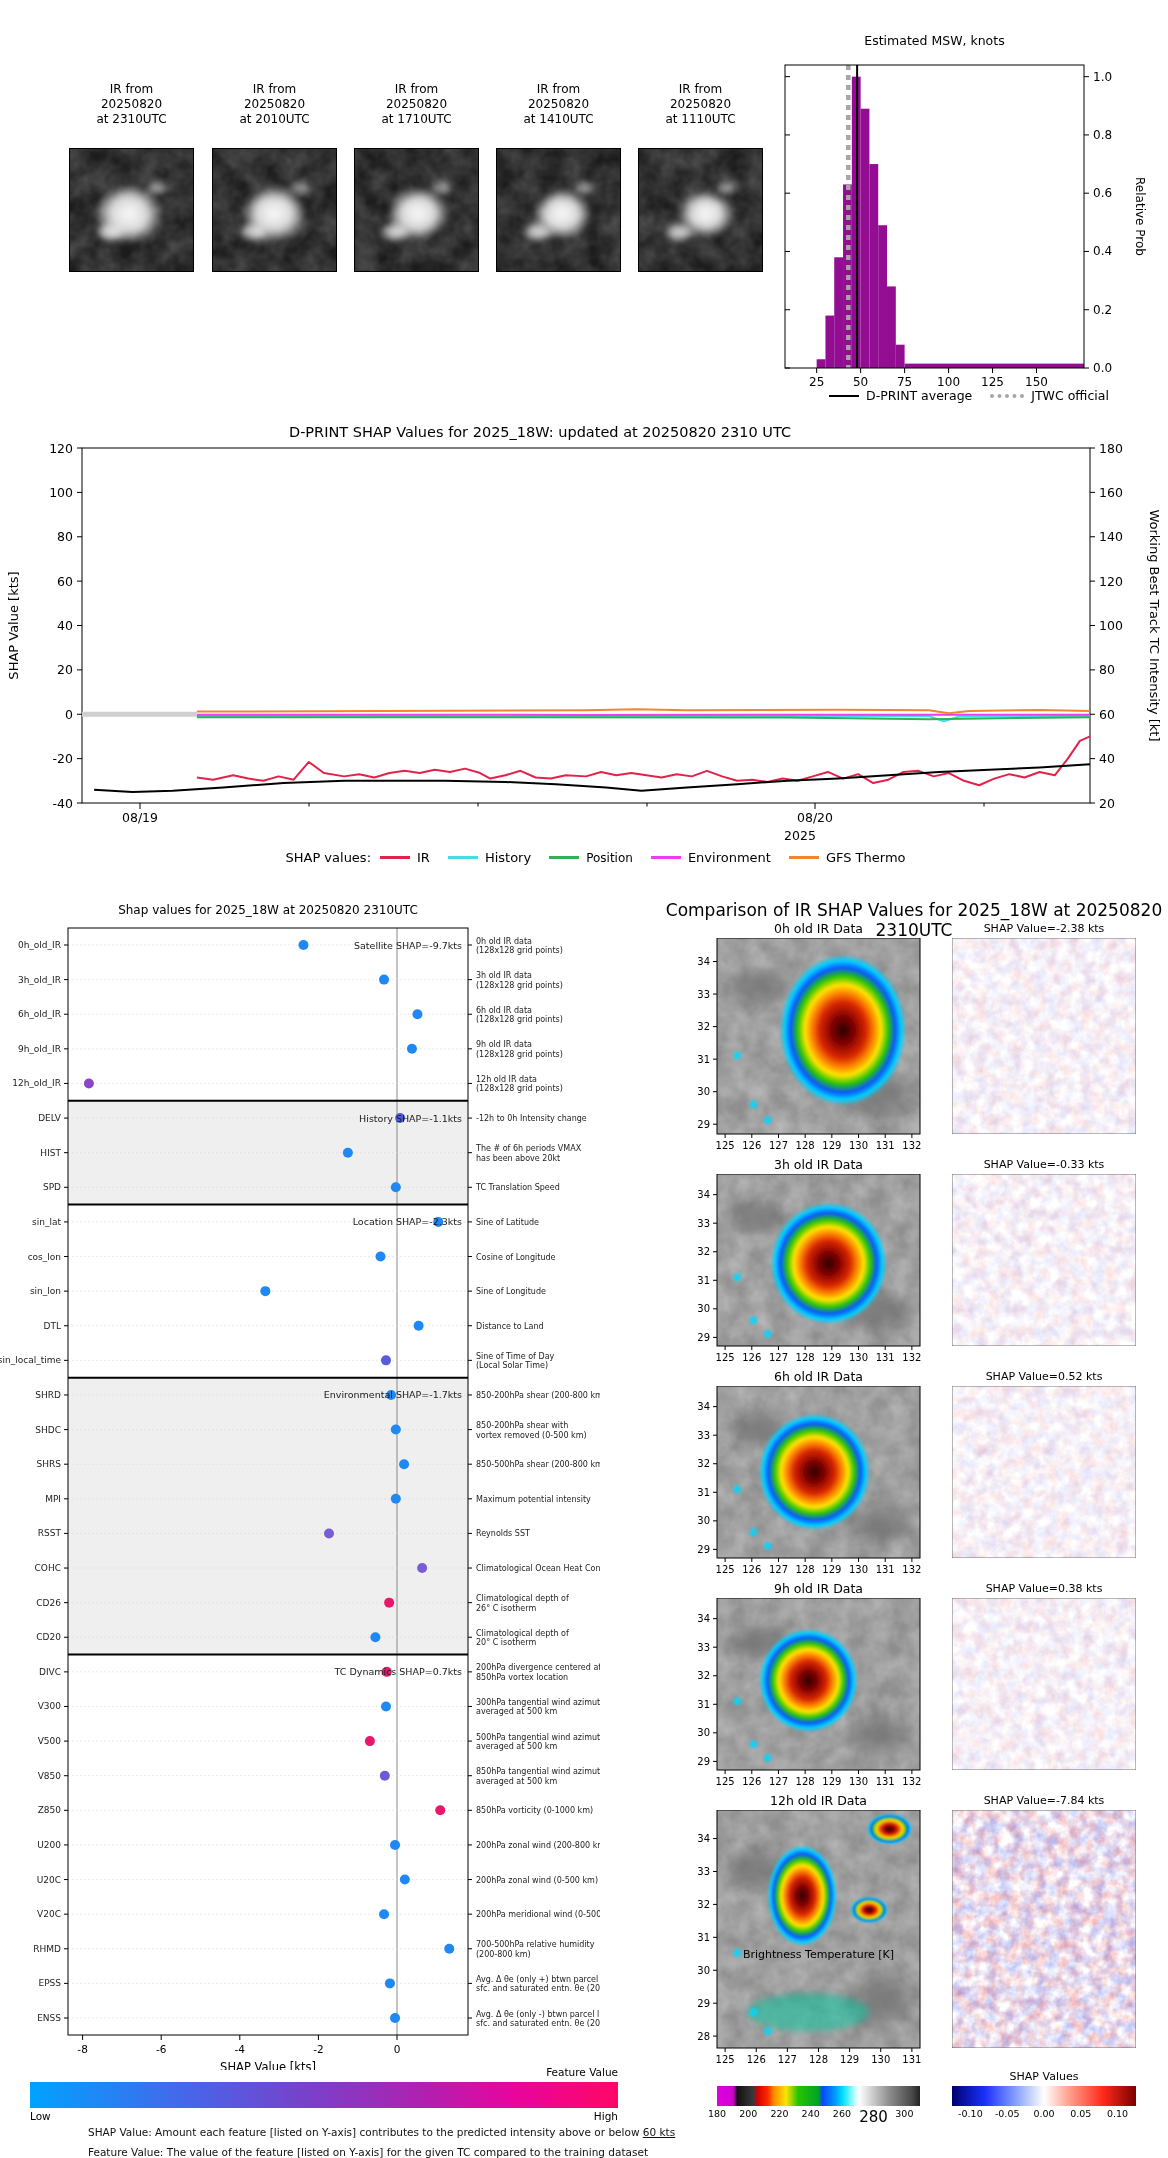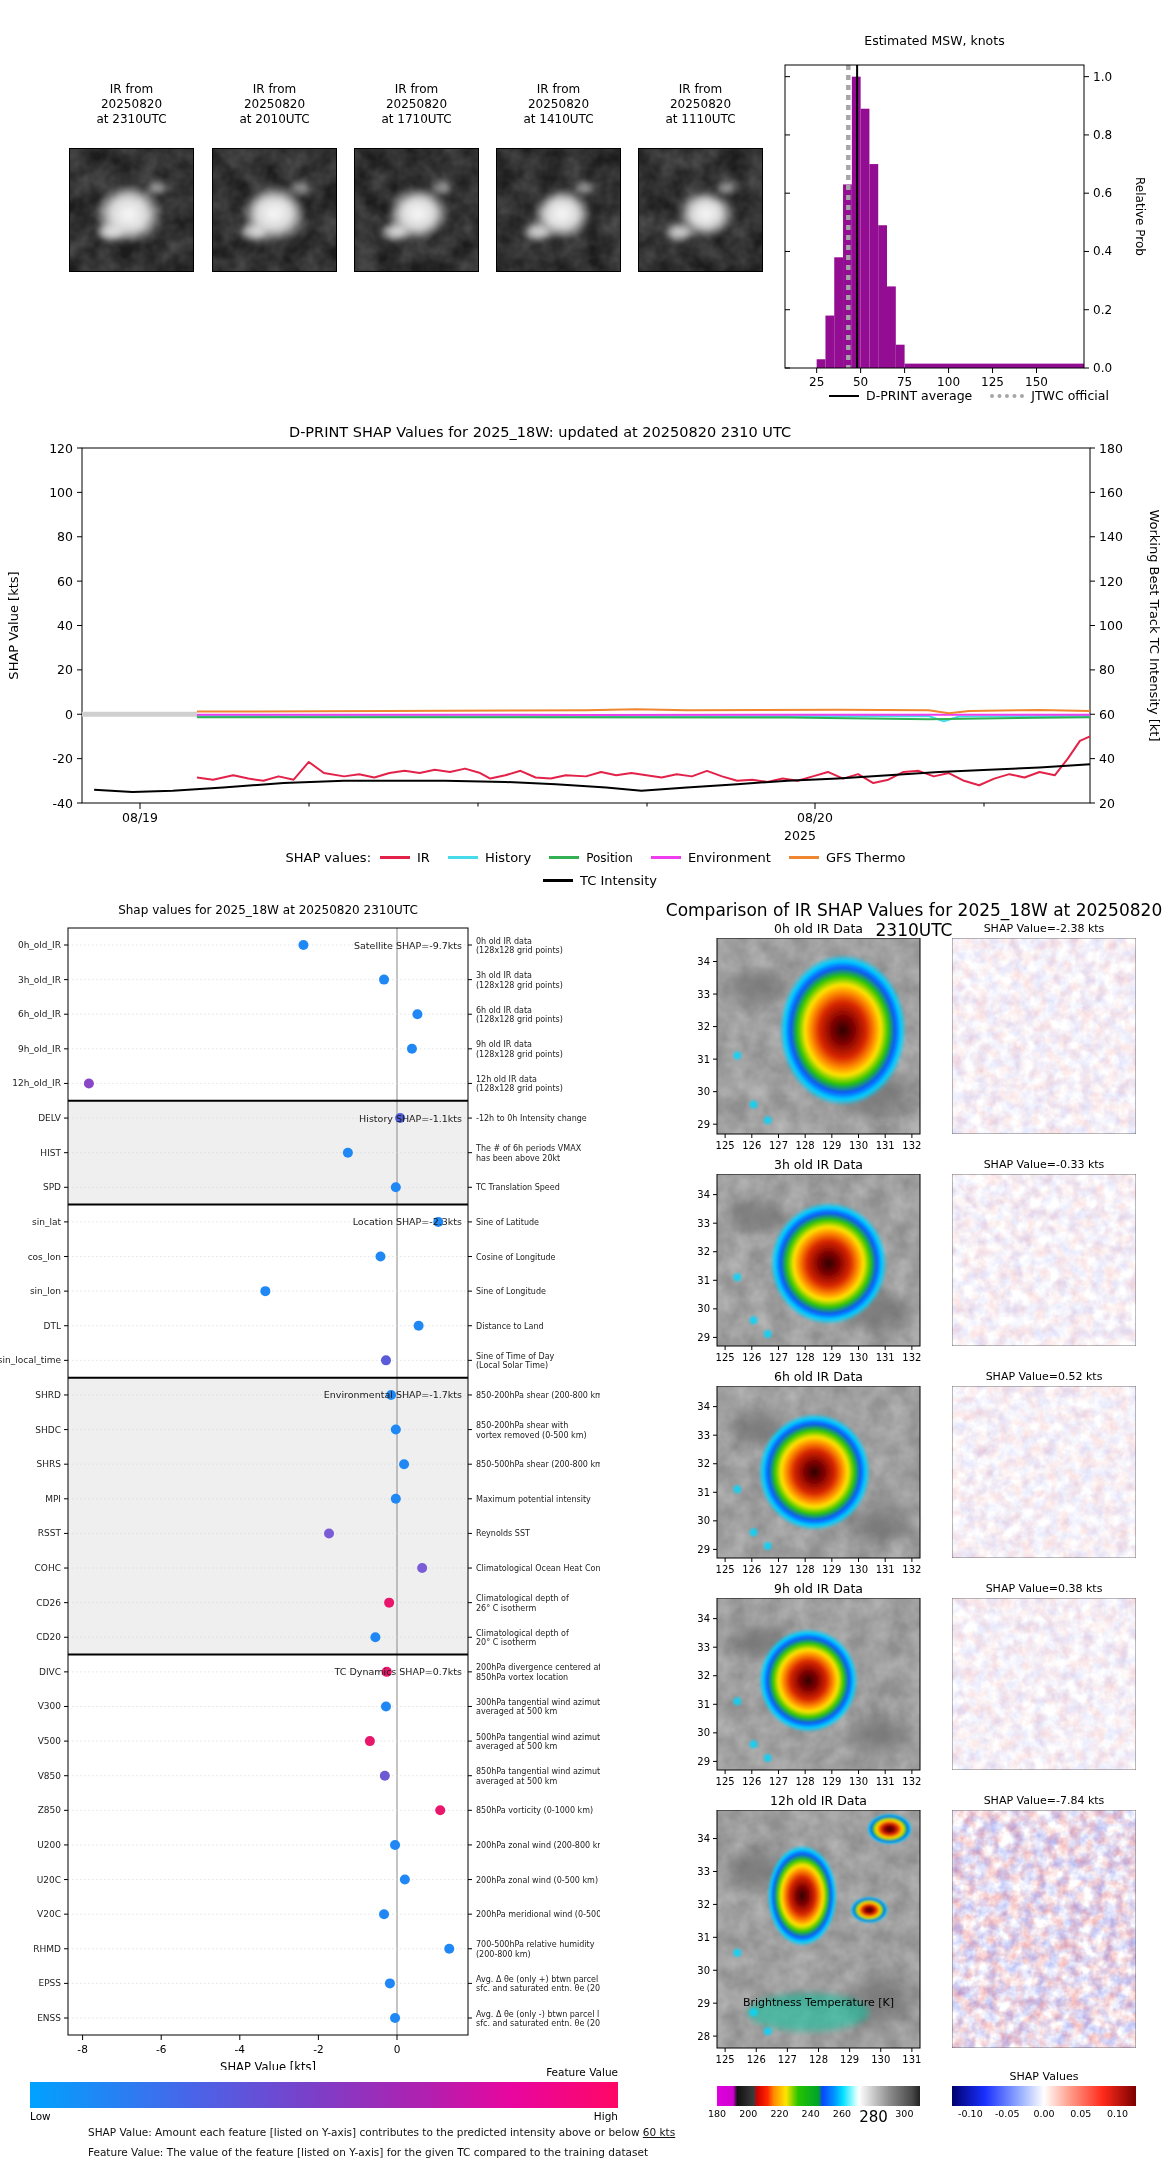--- a/index.html
+++ b/index.html
@@ -348,26 +348,20 @@
         <span class="leg-line" style="border-top-color: rgb(51, 176, 84); border-top-width: 3px;"></span>
         <span style="font-size: 12px;">Position</span>
       </div>
       <div class="leg-item">
         <span class="leg-line" style="border-top-color: rgb(238, 60, 238); border-top-width: 3px;"></span>
         <span style="font-size: 13px;">Environment</span>
       </div>
       <div class="leg-item">
         <span class="leg-line" style="border-top-color: rgb(240, 134, 48); border-top-width: 3px;"></span>
         <span style="font-size: 13px; text-align: right;">GFS Thermo</span>
-      </div>
-    </div>
-  <div id="ts-legend2" class="abs legend-row" style="left:100px;top:873px;width:1000px">
-      <div class="leg-item">
-        <span class="leg-line" style="border-top-color: rgb(0, 0, 0); border-top-width: 3px;"></span>
-        <span style="font-size: 13px;">TC Intensity</span>
       </div>
     </div>
   <svg id="dot-svg" class="abs" style="left:0;top:900px" width="600" height="1170">
       <text x="268" y="14" font-size="12" text-anchor="middle" fill="#000">Shap values for 2025_18W at 20250820 2310UTC</text>
       <g>
         <rect x="68" y="200.75806451612902" width="400" height="103.83870967741933" fill="#efefef"></rect>
         <rect x="68" y="477.6612903225806" width="400" height="276.9032258064516" fill="#efefef"></rect>
       </g>
       <line x1="397" x2="397" y1="28" y2="1135" stroke="#8a8a8a" stroke-width="1"></line>
       <g>
@@ -828,21 +822,21 @@
         <line x1="222.88000000000002" x2="222.88000000000002" y1="238" y2="242" stroke="#000"></line>
         <text x="222.88000000000002" y="253" font-size="10" text-anchor="middle" fill="#000">131</text>
       </svg>
       <svg class="abs" width="184" height="238" style="left: 952px; top: 1810px;">
         <rect x="0" y="0" width="184" height="238" fill="#fff"></rect>
         <rect x="0" y="0" width="184" height="238" filter="url(#nr4)" opacity="0.85"></rect>
         <rect x="0" y="0" width="184" height="238" filter="url(#nb4)" opacity="0.765"></rect>
         <rect x="0" y="0" width="184" height="238" fill="none" stroke="#555" stroke-width="0.8"></rect>
       </svg>
     </div>
-  <div class="abs row-title" style="left:717px;top:1996px;width:203px;font-size:11px">Brightness Temperature [K]</div>
+  <div class="abs row-title" style="left:717px;top:1948px;width:203px;font-size:11px">Brightness Temperature [K]</div>
   <div class="abs cbar cbar-bt" style="left:717px;top:2086px;width:203px;height:20px"></div>
   <div id="bt-ticks">
       <div class="abs" style="left: 703px; top: 2108px; width: 28px; text-align: center; font-size: 9.5px;">180</div>
       <div class="abs" style="left: 734.231px; top: 2108px; width: 28px; text-align: center; font-size: 9.5px;">200</div>
       <div class="abs" style="left: 765.462px; top: 2108px; width: 28px; text-align: center; font-size: 9.5px;">220</div>
       <div class="abs" style="left: 796.692px; top: 2108px; width: 28px; text-align: center; font-size: 9.5px;">240</div>
       <div class="abs" style="left: 827.923px; top: 2108px; width: 28px; text-align: center; font-size: 9.5px;">260</div>
       <div class="abs" style="left: 859.154px; top: 2108px; width: 28px; text-align: center; font-size: 15px;">280</div>
       <div class="abs" style="left: 890.385px; top: 2108px; width: 28px; text-align: center; font-size: 9.5px;">300</div>
     </div>

